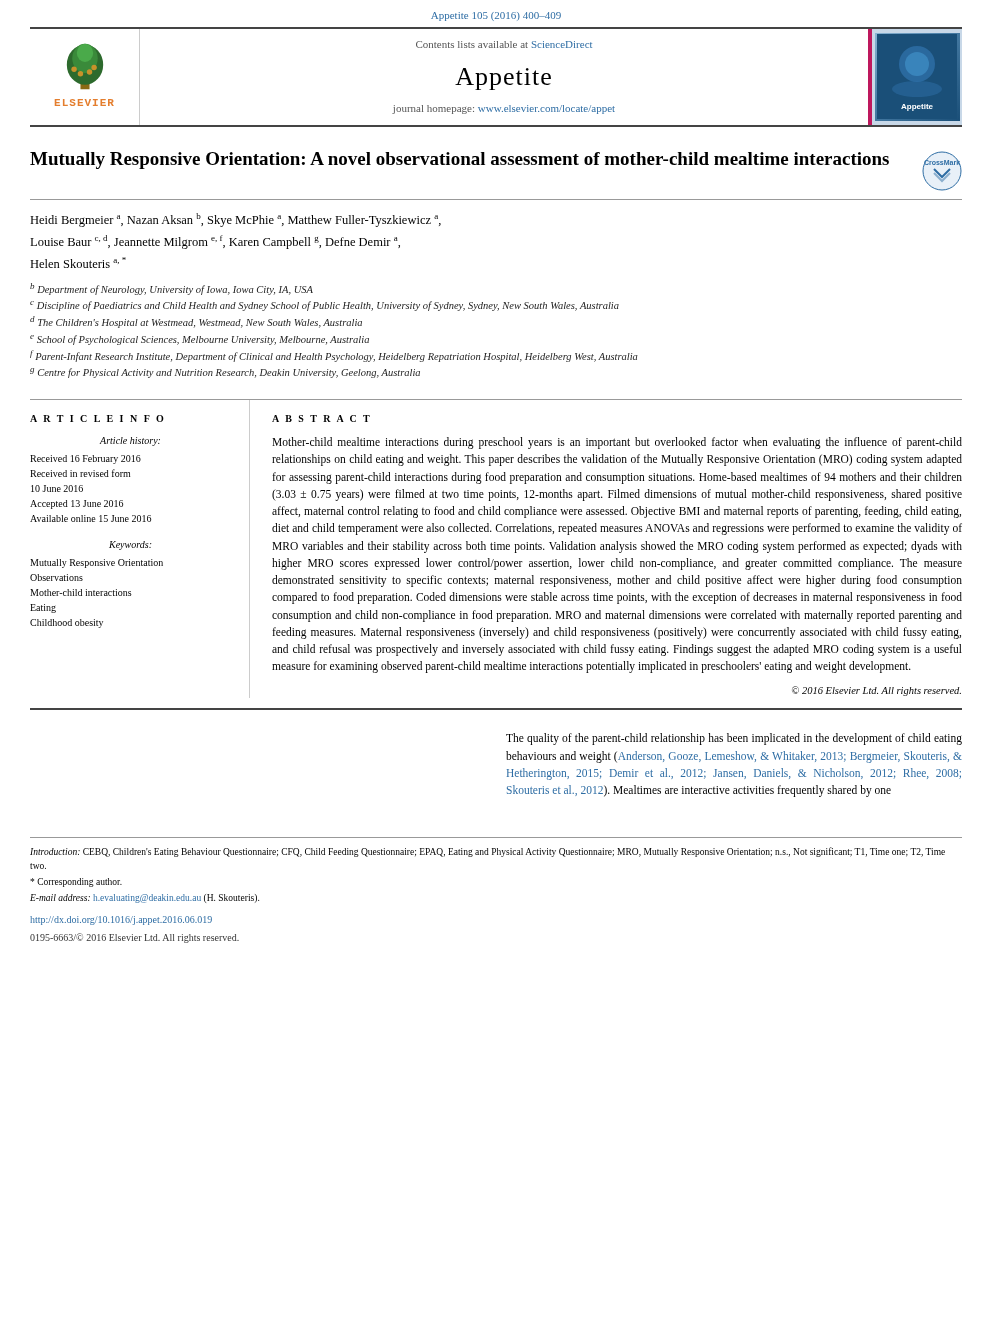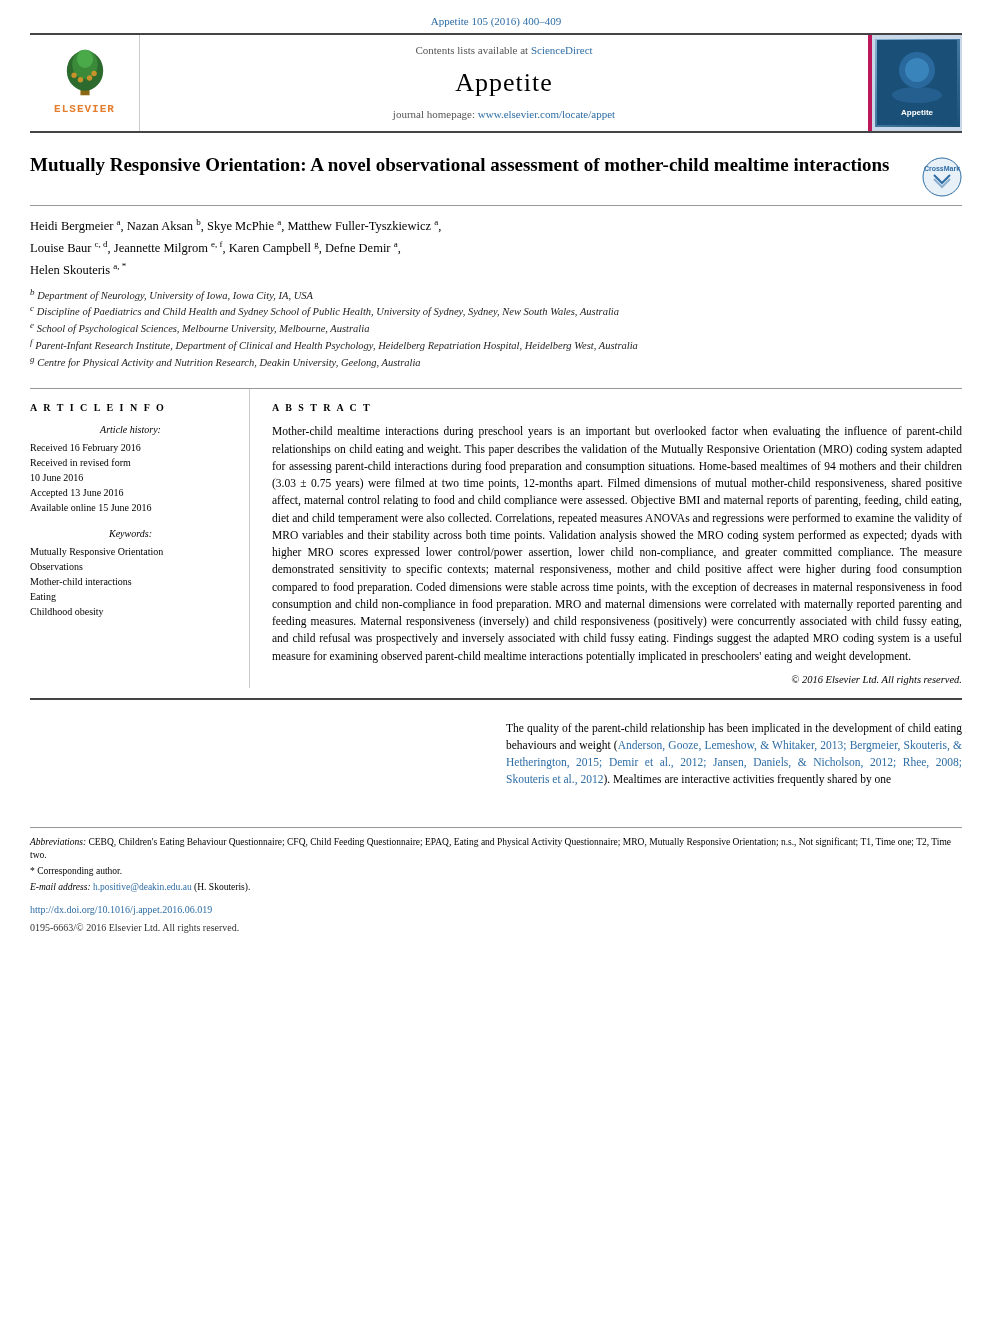--- a/index.html
+++ b/index.html
@@ -14,21 +14,21 @@
     }
     .page-container {
       width: 992px;
       min-height: 1323px;
       background: #fff;
       position: relative;
     }
     
     .top-bar {
       text-align: center;
-      padding: 14px 0 4px 0;
+      padding: 8px 0 4px 0;
       font-size: 11px;
       color: #2e6da4;
     }
     
     .journal-header {
       display: flex;
       align-items: stretch;
       border-top: 2px solid #444;
       border-bottom: 2px solid #444;
       margin: 0 30px;
@@ -359,20 +359,21 @@
         Louise Baur <sup>c, d</sup>, Jeannette Milgrom <sup>e, f</sup>, Karen Campbell <sup>g</sup>, Defne Demir <sup>a</sup>,
       </div>
       <div class="authors-line">
         Helen Skouteris <sup>a, *</sup>
       </div>
     </div>
 
     <div class="affiliations-section">
       <div class="affiliation-line"><sup>b</sup> Department of Neurology, University of Iowa, Iowa City, IA, USA</div>
       <div class="affiliation-line"><sup>c</sup> Discipline of Paediatrics and Child Health and Sydney School of Public Health, University of Sydney, Sydney, New South Wales, Australia</div>
+      <div class="affiliation-line"><sup>d</sup> The Children's Hospital at Westmead, Westmead, New South Wales, Australia</div>
       <div class="affiliation-line"><sup>e</sup> School of Psychological Sciences, Melbourne University, Melbourne, Australia</div>
       <div class="affiliation-line"><sup>f</sup> Parent-Infant Research Institute, Department of Clinical and Health Psychology, Heidelberg Repatriation Hospital, Heidelberg West, Australia</div>
       <div class="affiliation-line"><sup>g</sup> Centre for Physical Activity and Nutrition Research, Deakin University, Geelong, Australia</div>
     </div>
 
     <div class="two-col">
 
       <div class="left-col">
         <div class="col-section-title">A R T I C L E   I N F O</div>
 
@@ -415,29 +416,29 @@
           The quality of the parent-child relationship has been implicated in the development of child eating behaviours and weight
           (<a href="#">Anderson, Gooze, Lemeshow, &amp; Whitaker, 2013; Bergmeier, Skouteris, &amp; Hetherington, 2015; Demir et al., 2012; Jansen, Daniels, &amp; Nicholson, 2012; Rhee, 2008; Skouteris et al., 2012</a>).
           Mealtimes are interactive activities frequently shared by one
         </div>
       </div>
     </div>
   </div>
 
   <div class="footnotes-area">
     <div class="footnote-line">
-      <em><span>Abbreviations:</span></em>
+      <em><span>Introduction:</span></em>
       <span>CEBQ, Children's Eating Behaviour Questionnaire; CFQ, Child Feeding Questionnaire; EPAQ, Eating and Physical Activity Questionnaire; MRO, Mutually Responsive Orientation; n.s., Not significant; T1, Time one; T2, Time two.</span>
     </div>
     <div class="footnote-line">
       <span>* Corresponding author.</span>
     </div>
     <div class="footnote-line">
       <em><span>E-mail address:</span></em>
-      <a href="#" class="email-link">h.positive@deakin.edu.au</a>
+      <a href="#" class="email-link">h.evaluating@deakin.edu.au</a>
       <span>(H. Skouteris).</span>
     </div>
   </div>
 
   <div class="bottom-doi">
     <a href="#">http://dx.doi.org/10.1016/j.appet.2016.06.019</a>
   </div>
   <div class="bottom-issn">0195-6663/© 2016 Elsevier Ltd. All rights reserved.</div>
 
 </div>

